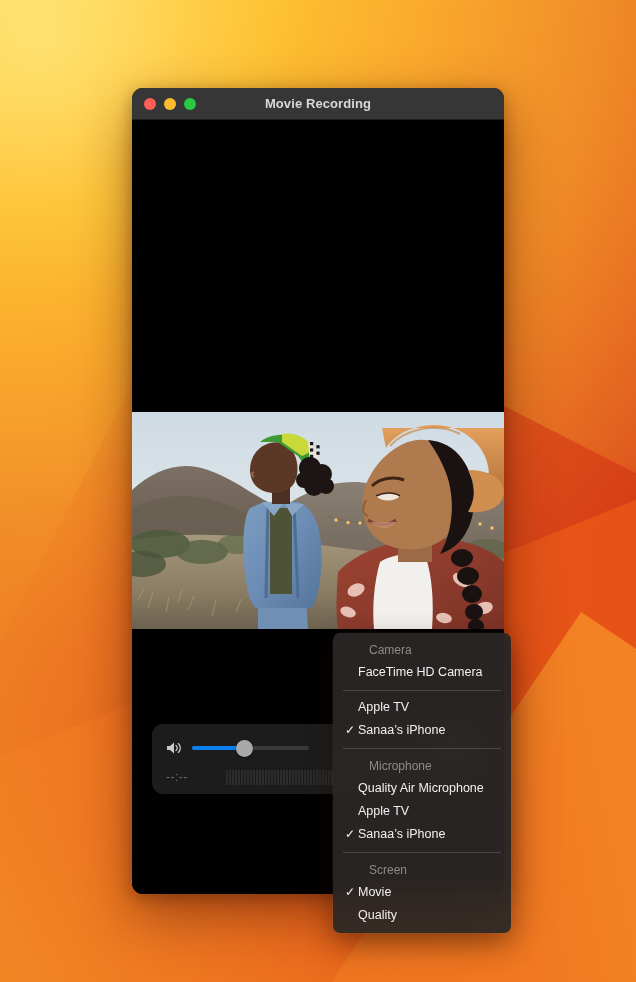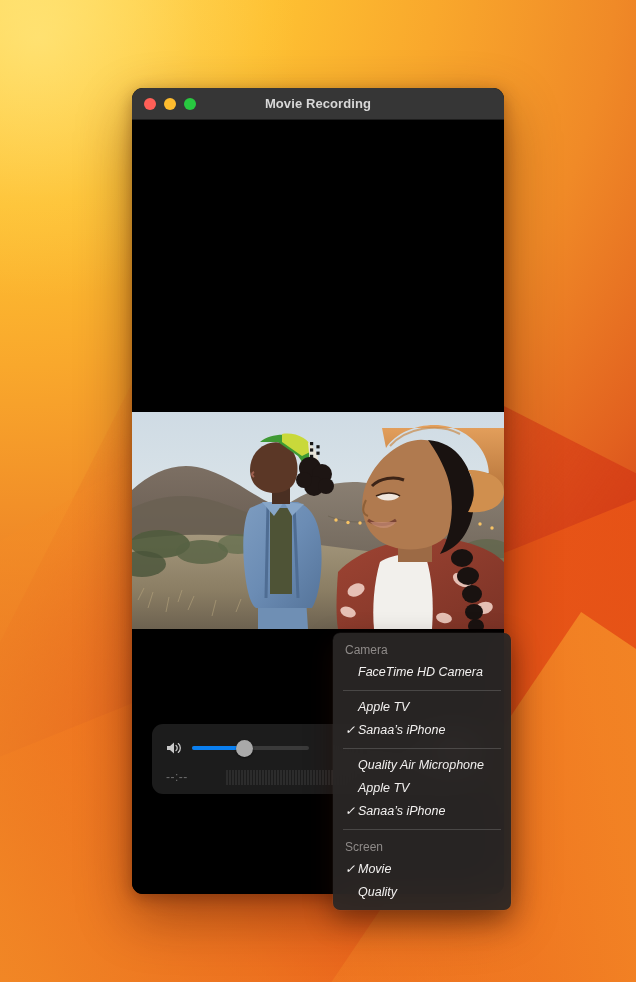--- a/index.html
+++ b/index.html
@@ -254,30 +254,30 @@
     background: rgba(42,39,38,0.93);
     box-shadow: 0 10px 28px rgba(40,10,2,0.45), 0 0 0 0.5px rgba(255,255,255,0.08);
     backdrop-filter: blur(18px);
     overflow: hidden;
   }
   .menu-section-title {
     font-size: 12px;
     color: #8e8a88;
     padding: 4px 12px 3px 12px;
     line-height: 16px;
+    margin-left: 24px;
   }
   .menu-item {
     font-size: 12.5px;
     color: #f2f0ef;
     padding: 3px 12px 3px 12px;
     line-height: 17px;
     display: flex;
     align-items: center;
     white-space: nowrap;
-    font-style: italic;
   }
   .menu-check {
     width: 13px;
     flex: none;
     font-size: 12px;
     color: #f2f0ef;
     display: inline-block;
   }
   .menu-sep {
     height: 1px;
@@ -549,20 +549,21 @@
       <div class="menu-sep"></div>
       <div class="menu-item">
         <span class="menu-check"></span>
         <span>Apple TV</span>
       </div>
       <div class="menu-item">
         <span class="menu-check">✓</span>
         <span>Sanaa’s iPhone</span>
       </div>
       <div class="menu-sep"></div>
+      <div class="menu-section-title">Microphone</div>
       <div class="menu-item">
         <span class="menu-check"></span>
         <span>Quality Air Microphone</span>
       </div>
       <div class="menu-item">
         <span class="menu-check"></span>
         <span>Apple TV</span>
       </div>
       <div class="menu-item">
         <span class="menu-check">✓</span>

